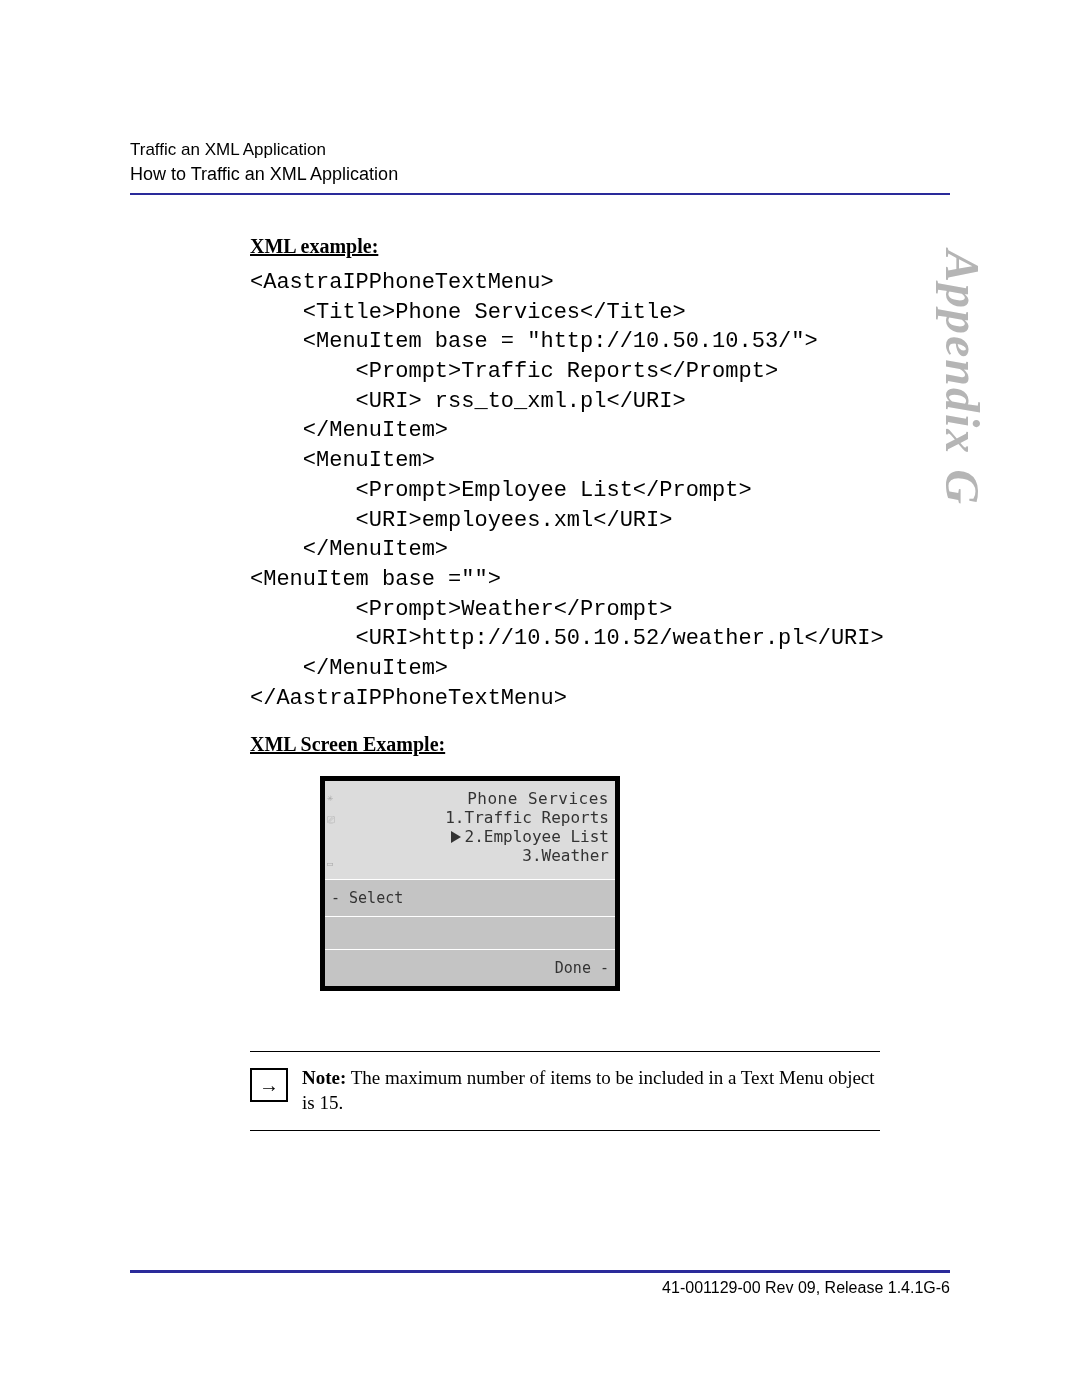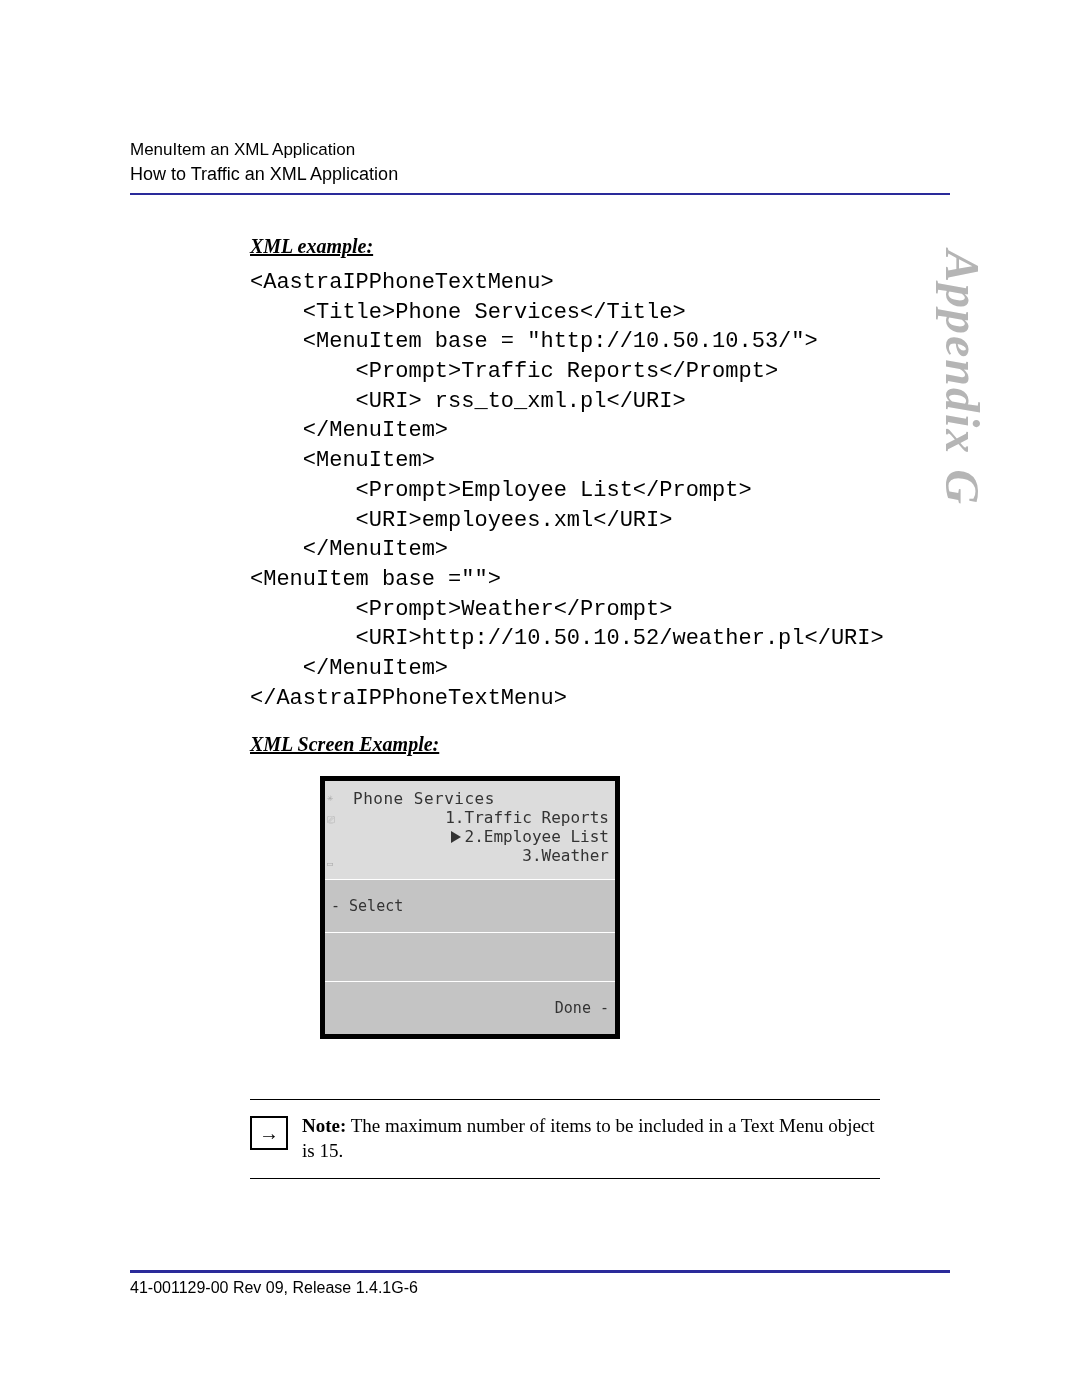--- a/index.html
+++ b/index.html
@@ -41,21 +41,20 @@
     color: #b5b5b5;
     writing-mode: vertical-rl;
     letter-spacing: 2px;
   }
   .content {
     margin-left: 120px;
     margin-right: 70px;
     margin-top: 40px;
   }
   .section-head {
-    font-style: italic;
     font-weight: bold;
     font-size: 20px;
     text-decoration: underline;
     margin-bottom: 10px;
   }
   pre.code {
     font-family: "Courier New", Courier, monospace;
     font-size: 22px;
     line-height: 1.35;
     white-space: pre;
@@ -83,20 +82,21 @@
     width: 16px;
     font-size: 10px;
     color: #aaa;
     line-height: 22px;
   }
   .screen-lines {
     margin-left: 22px;
   }
   .screen-title {
     letter-spacing: 0.5px;
+    text-align: right;
   }
   .screen-item {
     margin-left: 14px;
     text-align: right;
   }
   .screen-item.sel::before {
     content: "";
     display: inline-block;
     width: 0; height: 0;
     border-top: 6px solid transparent;
@@ -104,21 +104,21 @@
     border-left: 10px solid #333;
     margin-left: -14px;
     margin-right: 4px;
     vertical-align: -1px;
   }
   .soft-row {
     background: #c4c4c4;
     border-top: 1px solid #fff;
     height: 20px;
     line-height: 20px;
-    padding: 16px 6px;
+    padding: 8px 6px;
     font-size: 15px;
     display: flex;
     justify-content: space-between;
   }
   .soft-row.empty { height: 16px; }
   .note-block {
     margin-top: 60px;
     border-top: 1px solid #000;
     border-bottom: 1px solid #000;
     padding: 14px 0;
@@ -150,32 +150,32 @@
     right: 130px;
     bottom: 100px;
   }
   .footer-rule {
     border: none;
     border-top: 3px solid #2a2a9a;
     margin: 0 0 6px 0;
   }
   .footer-row {
     display: flex;
-    justify-content: flex-start;
+    justify-content: flex-end;
     font-family: Arial, Helvetica, sans-serif;
     font-size: 16px;
   }
 </style>
 </head>
 <body>
 
 <div class="page">
 
   <div>
-    <div class="header-small">MenuItem an XML Application</div>
+    <div class="header-small">Traffic an XML Application</div>
     <div class="header-sub">How to Traffic an XML Application</div>
     <hr class="header-rule">
   </div>
 
   <div class="side-label">Appendix G</div>
 
   <div class="content">
 
     <div class="section-head">XML example:</div>
 

